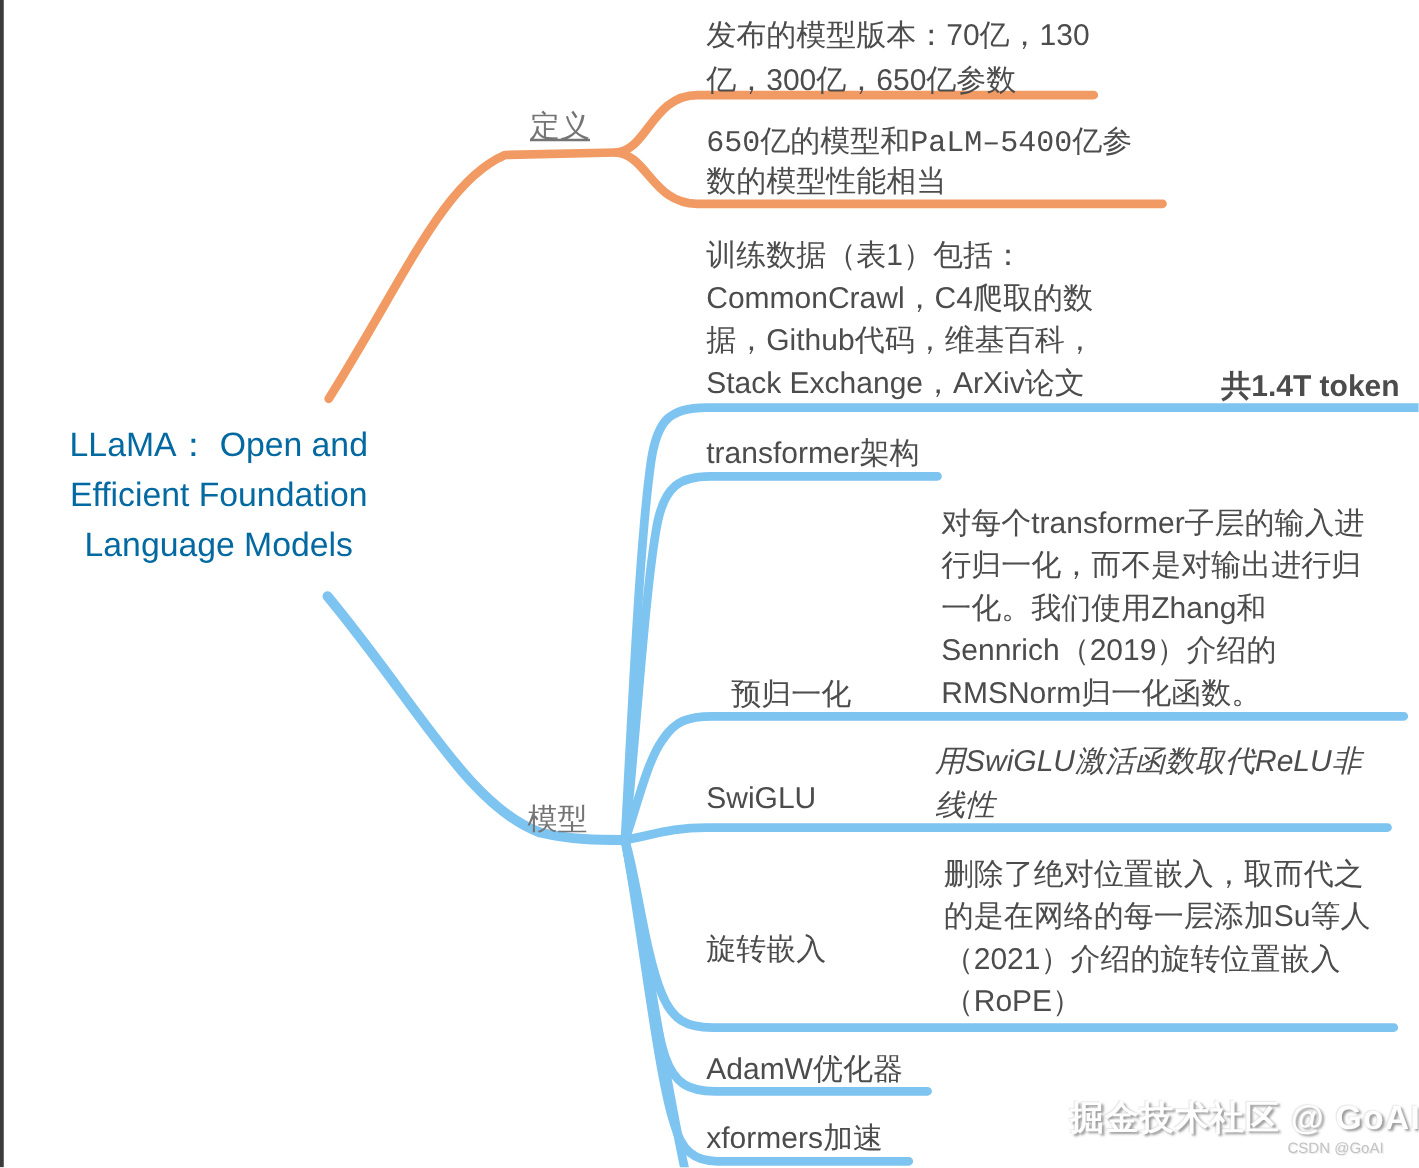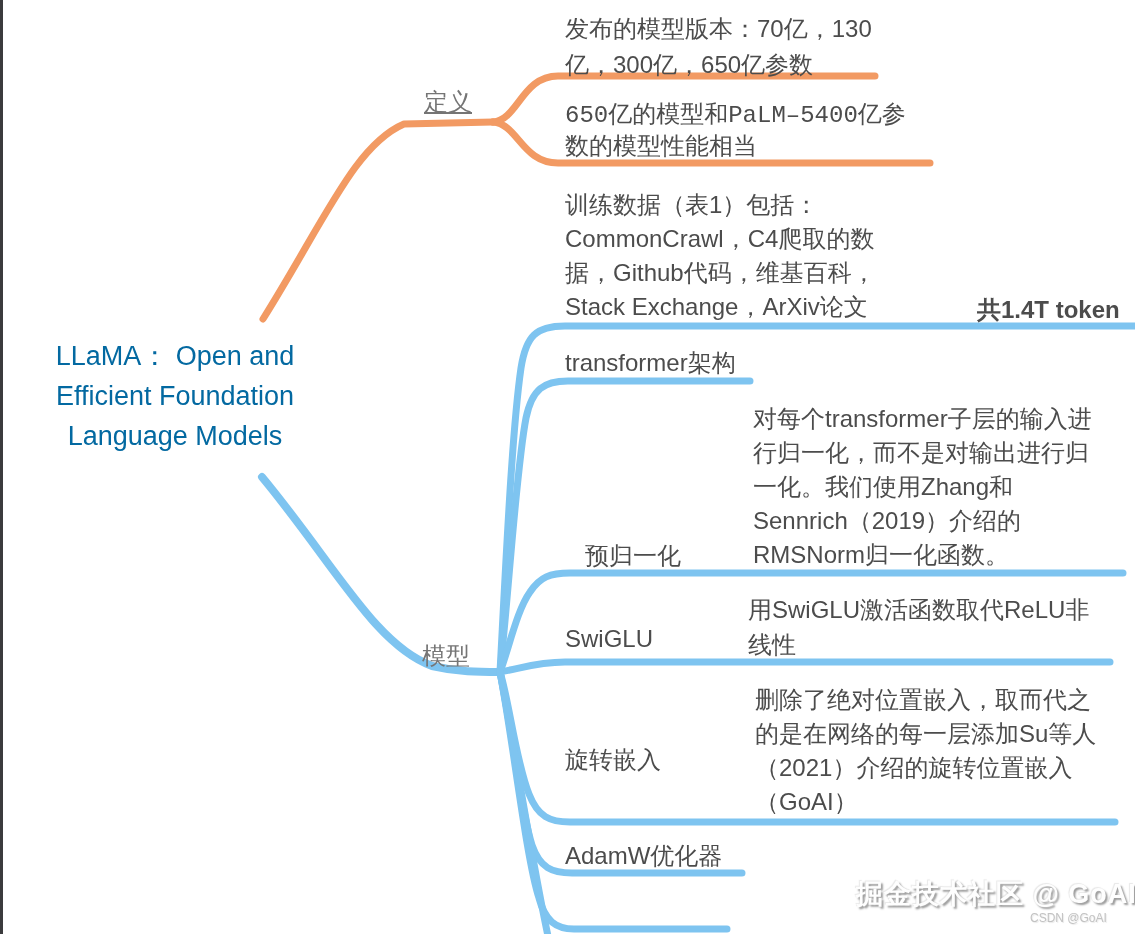--- a/index.html
+++ b/index.html
@@ -22,21 +22,21 @@
     font-size:27px; line-height:40px; color:#0369a1;
   }
   #node-def1 { left:565px; top:11px; line-height:36px; }
   #node-def2 { left:565px; top:100px; line-height:32px;font-family:Liberation Mono, monospace; }
   #label-def { left:424px; top:87px;text-decoration:underline; }
   #node-training { left:565px; top:188px; line-height:34px; }
   #node-token { left:977px; top:293px;font-weight:bold; }
   #node-transformer { left:565px; top:346px; }
   #node-prenorm-detail { left:753px; top:402px; line-height:34px; }
   #node-prenorm-label { left:565px; top:539px;margin-left:20px; }
-  #node-swiglu-detail { left:748px; top:592px; line-height:35px; }
+  #node-swiglu-detail { left:748px; top:592px; line-height:35px;font-style:italic; }
   #node-swiglu-label { left:565px; top:622px; }
   #node-rope-detail { left:755px; top:683px; line-height:34px; }
   #node-rope-label { left:565px; top:743px; }
   #node-adamw { left:565px; top:839px; }
   #node-xformers { left:565px; top:894px; }
   #label-model { left:422px; top:641px; }
   #watermark {
     position:absolute; left:856px; top:876px;
     font-size:27px; font-weight:bold; letter-spacing:1px;
     color:#fefefe; white-space:nowrap;
@@ -115,27 +115,28 @@
     <span>用SwiGLU激活函数取代ReLU非</span>
     <span>线性</span>
   </div>
 
   <div class="node" id="node-swiglu-label">SwiGLU</div>
 
   <div class="node" id="node-rope-detail">
     <span>删除了绝对位置嵌入，取而代之</span>
     <span>的是在网络的每一层添加Su等人</span>
     <span>（2021）介绍的旋转位置嵌入</span>
-    <span>（GoAI）</span>
+    <span>（RoPE）</span>
   </div>
 
   <div class="node" id="node-rope-label">旋转嵌入</div>
 
   <div class="node" id="node-adamw">AdamW优化器</div>
 
+  <div class="node" id="node-xformers">xformers加速</div>
 
   <div class="branch-label" id="label-model">模型</div>
 
   <div id="watermark">掘金技术社区 @ GoAI</div>
   <div id="watermark-sub">CSDN @GoAI</div>
 
   <div id="left-border"></div>
 </div>
 
 </body></html>

